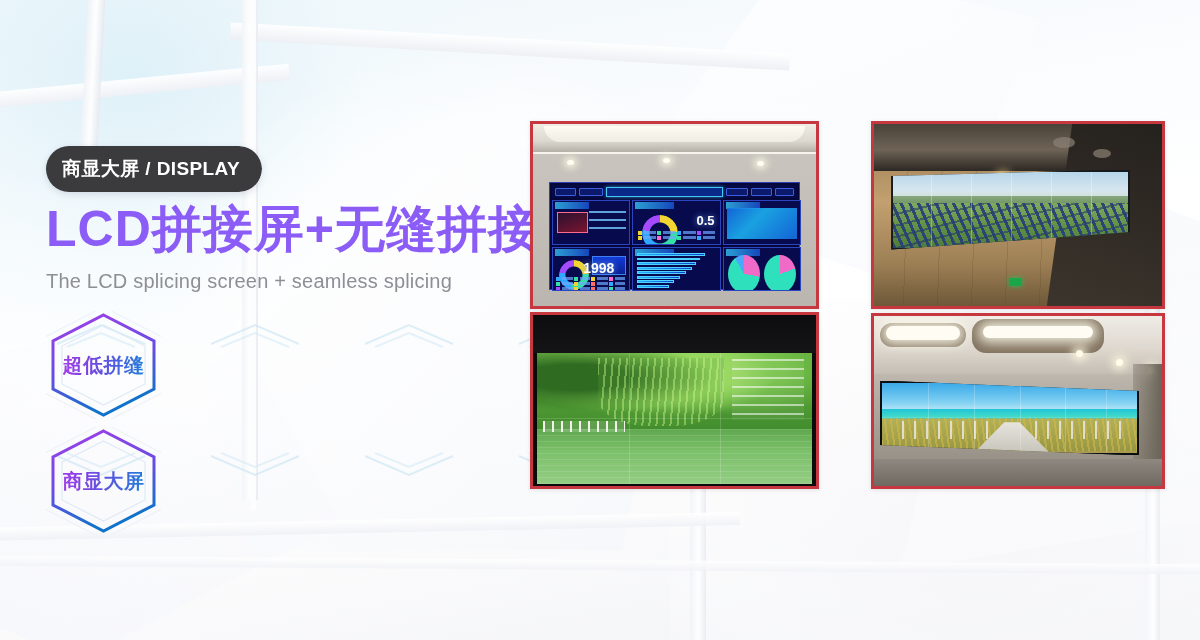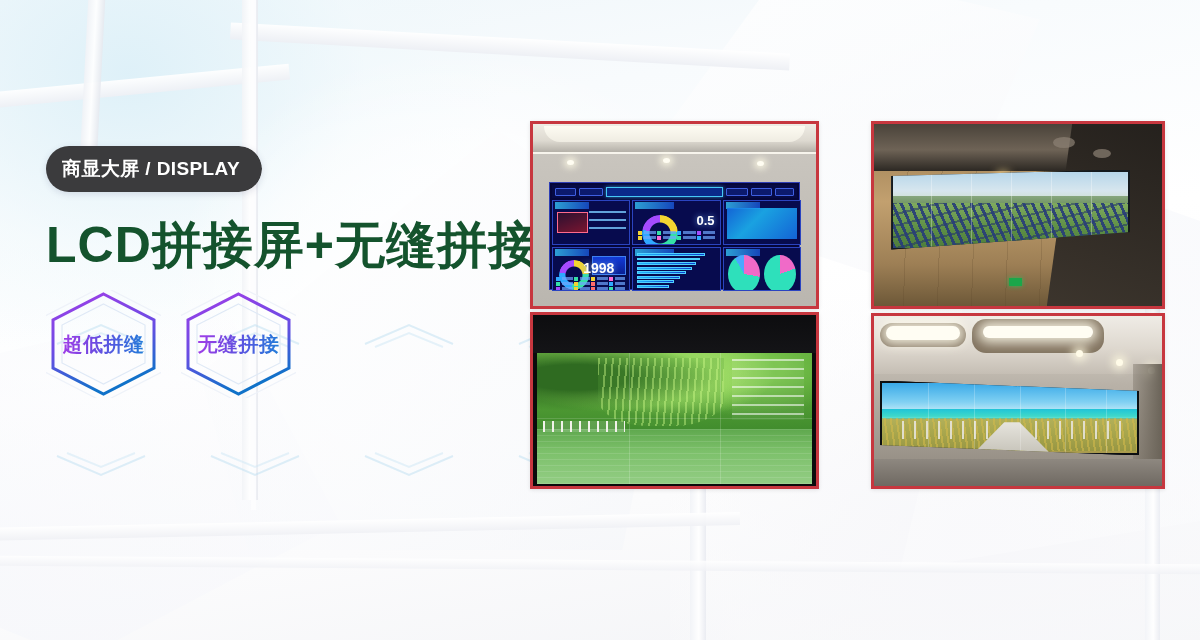--- a/index.html
+++ b/index.html
@@ -119,40 +119,41 @@
     display:flex; align-items:center; justify-content:center;
     padding:0 26px;
     font-size:23px; font-weight:bold;
     letter-spacing:2px;
     border-radius:23px;
     position:relative; z-index:2;
   }
 
   
   .headline {
-    margin-top:26px;
+    margin-top:10px;
     font-size:50px; font-weight:bold;
-    color:#14532d;
+    color:#8b5cf6;
     letter-spacing:1px;
     line-height:1.08;
     white-space:nowrap;
   }
   .subline {
     margin-top:14px;
     font-size:20px;
     color:#8d8f95;
     letter-spacing:.2px;
     white-space:nowrap;
   }
 
   
   .features {
     margin-top:18px;
     display:flex;
-    gap:20px;
+    gap:8px;
+    flex-direction:column;
   }
   .feat {
     position:relative;
     width:115px; height:108px;
     display:flex; align-items:center; justify-content:center;
   }
   .feat svg { position:absolute; left:0; top:0; }
   .feat-label {
     position:relative; z-index:3;
     font-size:20px; font-weight:bold;
@@ -425,20 +426,21 @@
   </div>
 
   <div class="left-col">
 
     <div class="pill">
       <div class="pill-dark">商显大屏 / DISPLAY</div>
     </div>
 
     <div class="headline">LCD拼接屏+无缝拼接</div>
 
+    <div class="subline">The LCD splicing screen + seamless splicing</div>
 
     <div class="features">
 
       <div class="feat">
         <svg width="115" height="108" viewBox="0 0 115 108">
           <defs>
             <linearGradient id="hg0" x1="0" y1="0" x2="0.3" y2="1">
               <stop offset="0%" stop-color="#a13ee8"></stop>
                 <stop offset="55%" stop-color="#6a4ce4"></stop>
                 <stop offset="100%" stop-color="#1072c9"></stop>
@@ -459,21 +461,21 @@
             <linearGradient id="hg3" x1="0" y1="0" x2="0.3" y2="1">
               <stop offset="0%" stop-color="#a13ee8"></stop>
                 <stop offset="55%" stop-color="#6a4ce4"></stop>
                 <stop offset="100%" stop-color="#1072c9"></stop>
             </linearGradient>
           </defs>
           <polygon points="57.5,4 108,30 108,78 57.5,104 7,78 7,30" fill="none" stroke="url(#hg3)" stroke-width="3"></polygon>
           <polygon points="57.5,14 99,35 99,73 57.5,94 16,73 16,35" fill="none" stroke="#dfe9f6" stroke-width="1.2"></polygon>
           <polygon points="57.5,-4 116,26 116,82 57.5,112 -1,82 -1,26" fill="none" stroke="#eef2f9" stroke-width="1.2"></polygon>
         </svg>
-        <span class="feat-label">无缝拼接</span>
+        <span class="feat-label">商显大屏</span>
       </div>
 
     </div>
   </div>
 
   <div class="photo ph-tl">
     <div class="ph-inner">
       <div class="room-tl"></div>
       <div class="tl-wall"></div>
       <div class="tl-ceiling">

